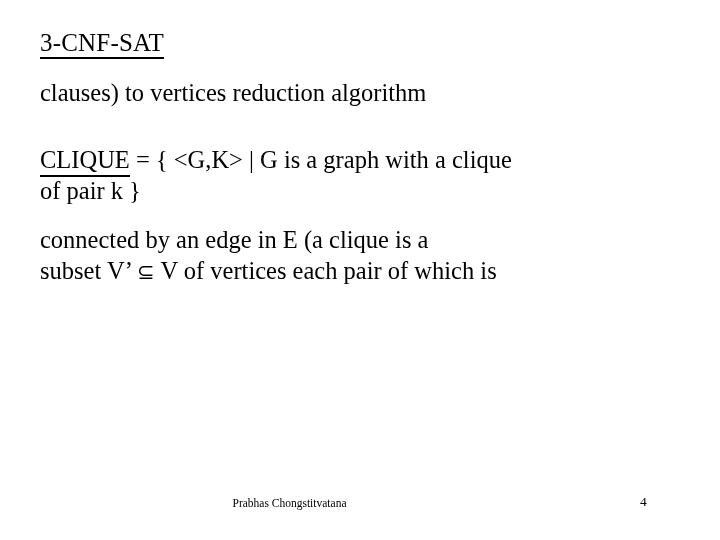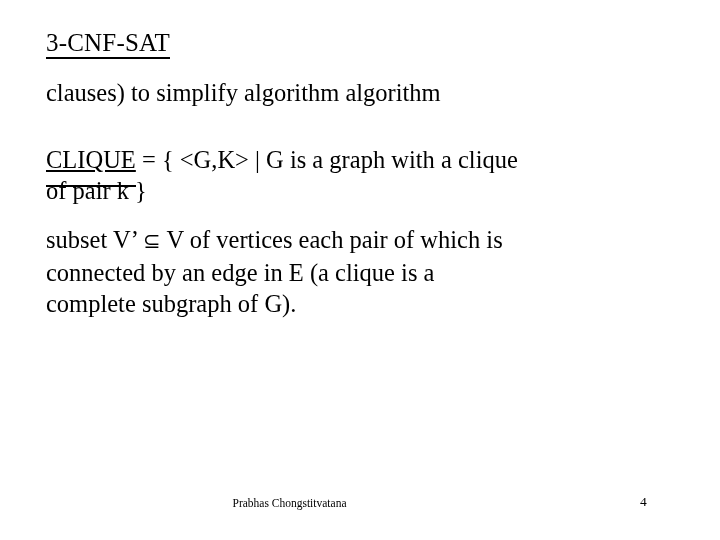--- a/index.html
+++ b/index.html
@@ -18,21 +18,21 @@
   .slide {
     position: absolute;
     left: 0;
     top: 0;
     width: 720px;
     height: 540px;
     background: #ffffff;
   }
   .body-area {
     position: absolute;
-    left: 46px;
+    left: 40px;
     top: 26px;
     width: 640px;
   }
 
   .block {
     margin: 0;
     padding: 0;
   }
 
   .title-line {
@@ -47,22 +47,21 @@
   }
 
   .para {
     font-size: 24.5px;
     line-height: 31px;
     letter-spacing: 0px;
   }
 
   .para .u {
     border-bottom: 2.4px solid #000;
-    padding-bottom: 12px;
-    text-decoration: underline;
+    padding-bottom: 2px;
   }
   .gap-md { height: 18px; }
 
   .math {
     font-size: 24.5px;
     line-height: 31px;
   }
   .math .sym {
     font-family: "DejaVu Sans", sans-serif;
     font-size: 21px;
@@ -111,39 +110,38 @@
 
   <div class="body-area">
 
     <div class="block title-line">
       <span class="u">3-CNF-SAT</span>
     </div>
 
     <div class="gap-md"></div>
 
     <div class="block para">
-      <div>clauses)  to simplify algorithm algorithm</div>
+      <div>clauses)  to vertices reduction algorithm</div>
     </div>
 
     <div class="gap-md"></div>
 
 
     <div class="gap-md"></div>
 
     <div class="block para">
       <div><span class="u">CLIQUE</span><span> = { &lt;G,K&gt; | G is a graph with a clique</span></div>
       <div>of pair k }</div>
     </div>
 
     <div class="gap-md"></div>
 
     <div class="block para">
+      <div>connected by an edge in E (a clique is a</div>
       <div><span>subset  V’ </span><span class="sub-sym">⊆</span><span> V of vertices each pair of which is</span></div>
-      <div>connected by an edge in E (a clique is a</div>
-      <div>complete subgraph of G).</div>
     </div>
 
   </div>
 
   <div class="footer-author">Prabhas Chongstitvatana</div>
   <div class="footer-page">4</div>
 
 </div>
 
 </body></html>

